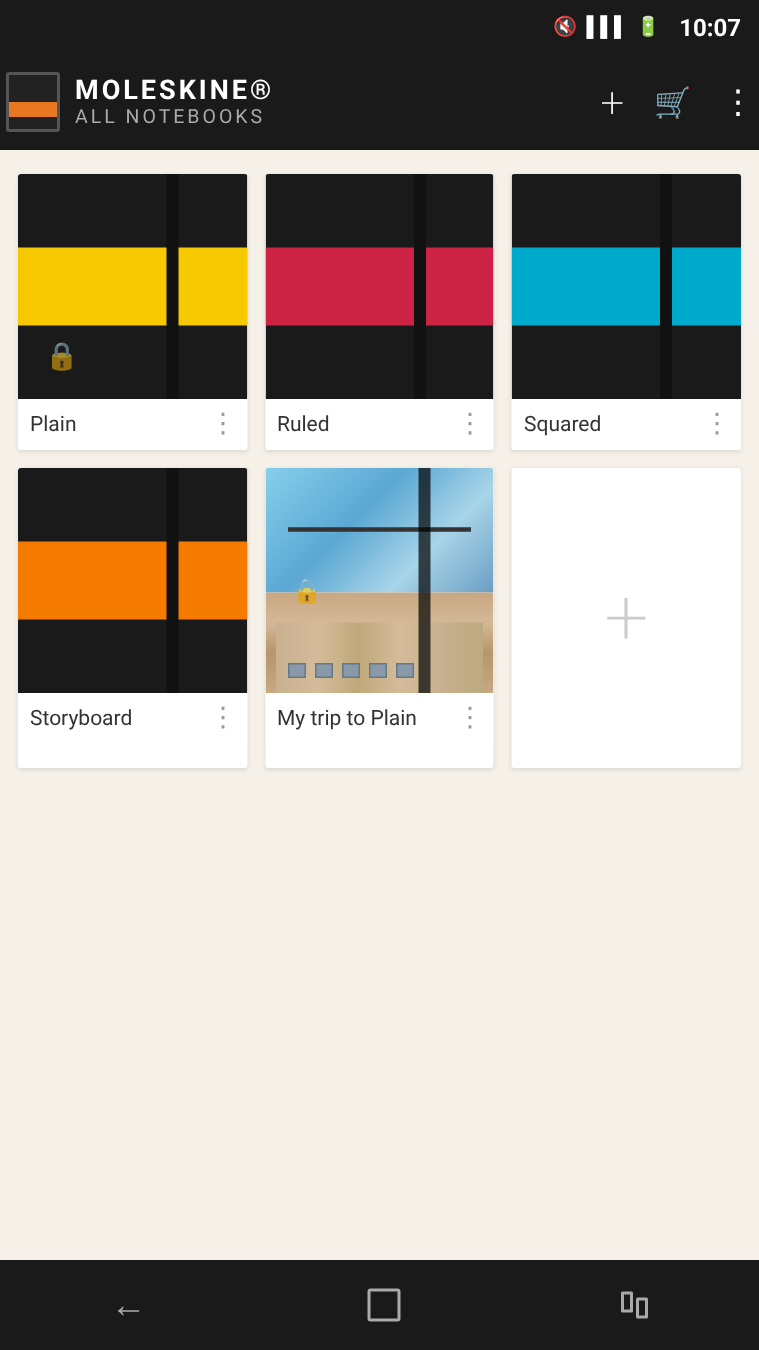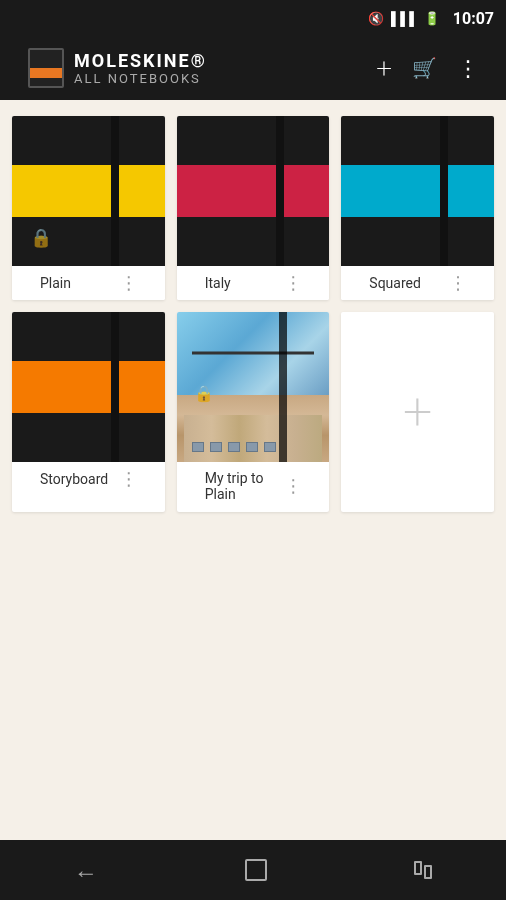--- a/index.html
+++ b/index.html
@@ -35,21 +35,21 @@
       text-align: center;
     }
 
     
     .top-bar {
       width: 100%;
       height: 64px;
       background: #1a1a1a;
       display: flex;
       align-items: center;
-      padding: 0 28px;
+      padding: 0 4px;
     }
     .logo-section {
       display: flex;
       align-items: center;
       flex: 1;
       gap: 10px;
     }
     .logo-notebook {
       width: 36px;
       height: 40px;
@@ -238,21 +238,21 @@
     }
     .add-plus {
       font-size: 52px;
       color: #ccc;
       font-weight: 200;
       line-height: 1;
     }
 
     
     .card-label {
-      padding: 8px 28px;
+      padding: 8px 8px;
       display: flex;
       align-items: center;
       justify-content: space-between;
       background: white;
     }
     .card-title {
       font-size: 14px;
       color: #333;
       font-weight: 400;
     }
@@ -342,21 +342,21 @@
     </div>
   </div>
 
   <div class="notebook-card">
     <div class="notebook-image">
       <div class="notebook-cover">
         <div class="color-band" style="background:#cc2244;"></div>
       </div>
     </div>
     <div class="card-label">
-      <span class="card-title">Italy</span>
+      <span class="card-title">Ruled</span>
       <span class="card-menu">⋮</span>
     </div>
   </div>
 
   <div class="notebook-card">
     <div class="notebook-image">
       <div class="notebook-cover">
         <div class="color-band" style="background:#00aacc;"></div>
       </div>
     </div>

